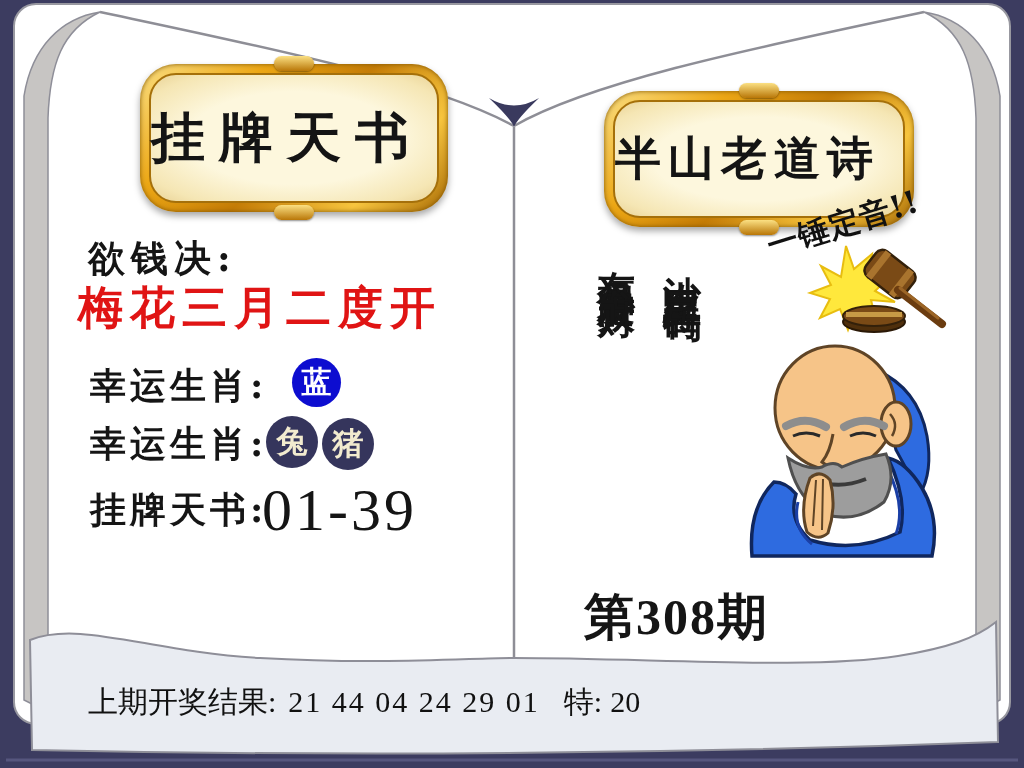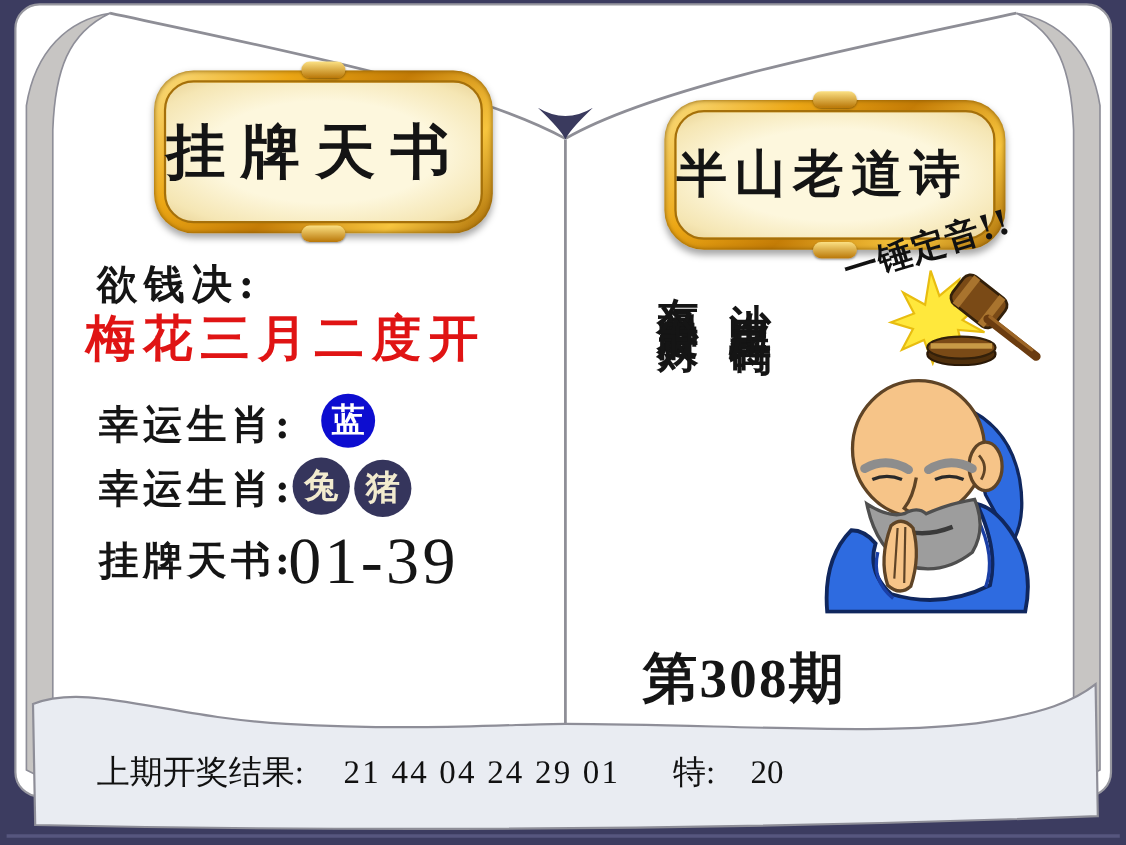--- a/index.html
+++ b/index.html
@@ -49,21 +49,21 @@
   #poem-col-left{left:590px;top:240px;height:322px;}
   #stamp-text{left:768px;top:226px;font-size:31px;font-weight:900;letter-spacing:1px;color:#111;
               transform:rotate(-17deg);transform-origin:left center;white-space:nowrap;position:absolute;}
   #gavel{position:absolute;left:798px;top:238px;}
   #monk{position:absolute;left:738px;top:330px;}
   #issue-label{left:584px;top:584px;font-size:50px;letter-spacing:2px;
                font-family:"Liberation Serif",serif;}
 
   
   #result-line{position:absolute;left:88px;top:682px;font-family:"Liberation Serif",serif;
-               font-size:30px;color:#111;display:flex;align-items:baseline;white-space:nowrap;gap:24px;}
+               font-size:30px;color:#111;display:flex;align-items:baseline;white-space:nowrap;}
   #result-line .num{margin-left:12px;letter-spacing:2px;}
   #result-line .sp-label{margin-left:24px;}
   #result-line .sp-num{margin-left:8px;}
 </style>
 </head>
 <body>
 
 <div class="stage">
 
   <svg class="bg" viewBox="0 0 1024 768">

